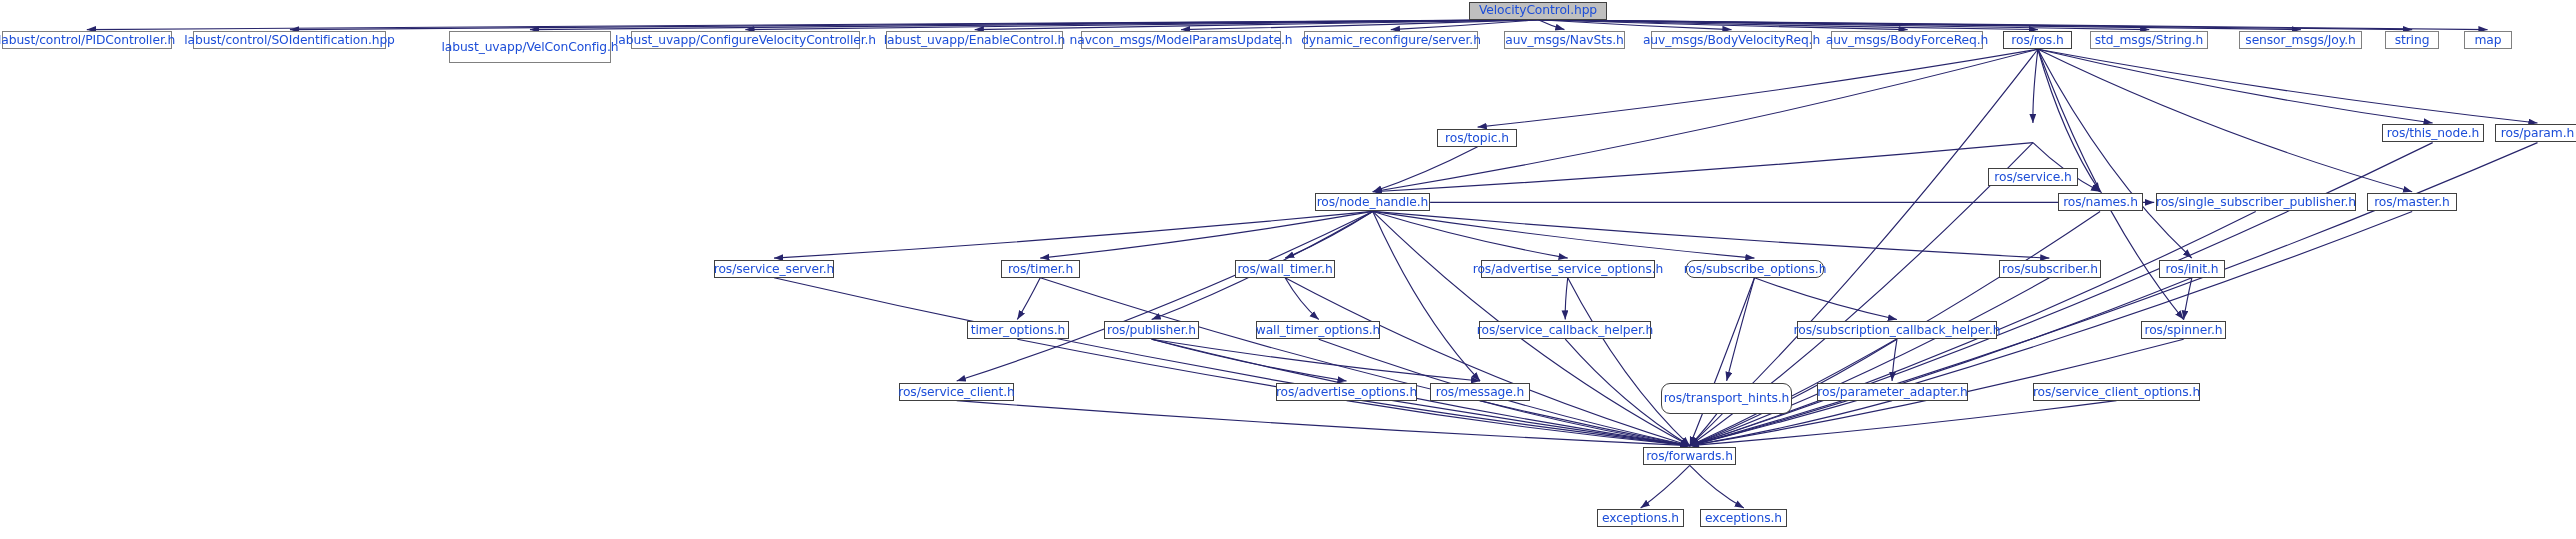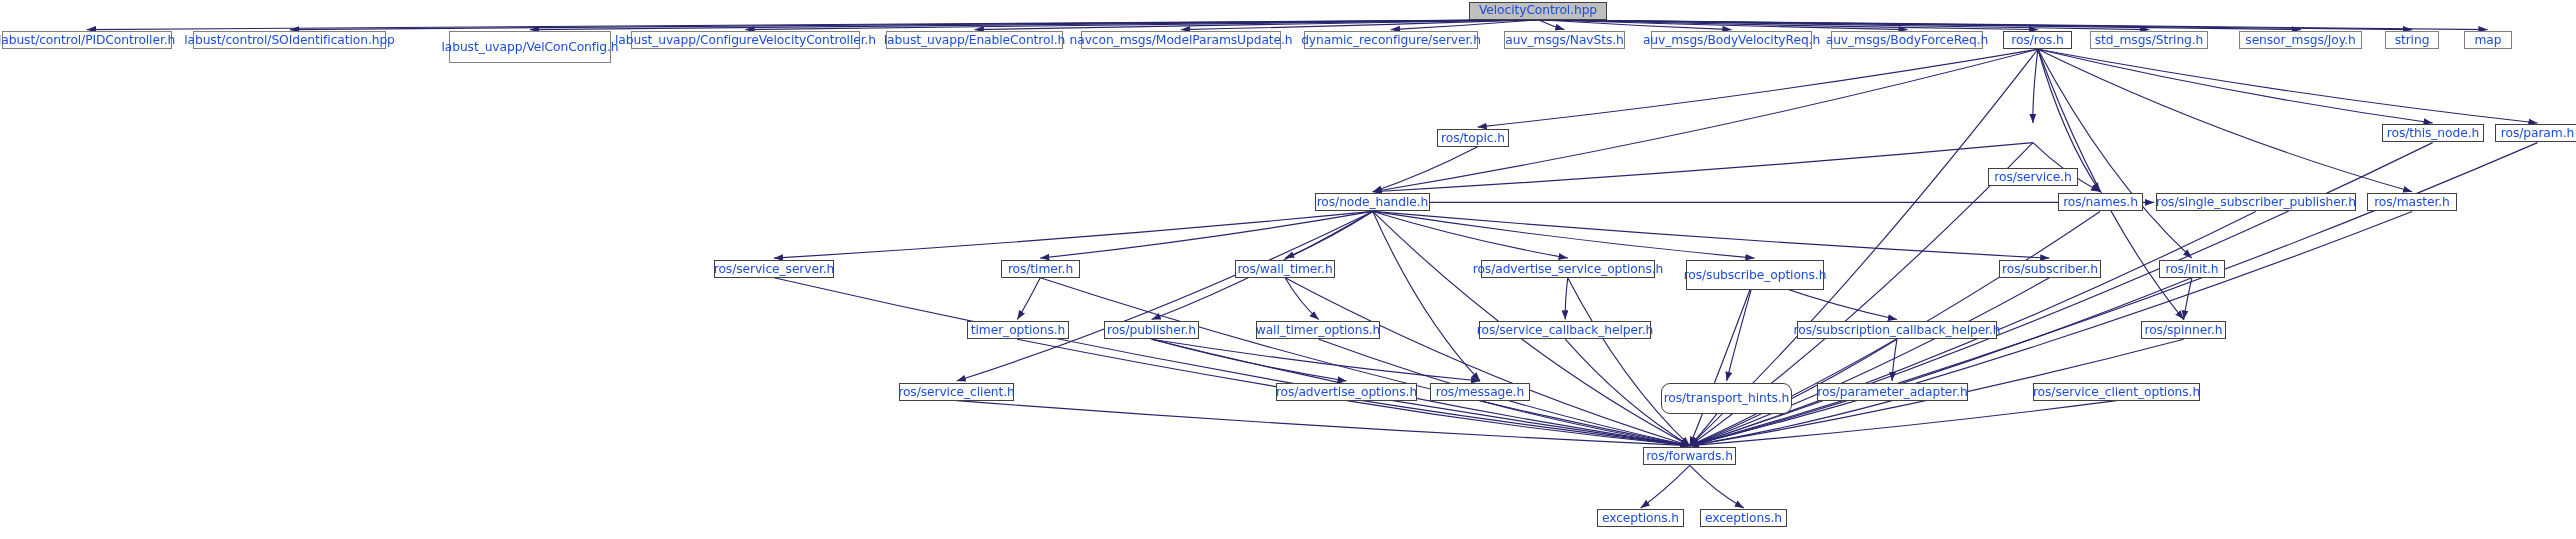--- a/index.html
+++ b/index.html
@@ -166,21 +166,21 @@
       </div>
       <div class="node" style="left: 2239px; top: 31px; width: 123px; height: 18px;">
         <span>sensor_msgs/Joy.h</span>
       </div>
       <div class="node" style="left: 2385px; top: 31px; width: 54px; height: 18px;">
         <span>string</span>
       </div>
       <div class="node" style="left: 2464px; top: 31px; width: 48px; height: 18px;">
         <span>map</span>
       </div>
-      <div class="node strong" style="left: 1437px; top: 129px; width: 72px; height: 18px;">
+      <div class="node strong" style="left: 1437px; top: 129px; width: 80px; height: 18px;">
         <span>ros/topic.h</span>
       </div>
       <div class="node strong" style="left: 1988px; top: 124px; width: 90px; height: 18px; margin-top: 44px;">
         <span>ros/service.h</span>
       </div>
       <div class="node strong" style="left: 2382px; top: 124px; width: 102px; height: 18px;">
         <span>ros/this_node.h</span>
       </div>
       <div class="node strong" style="left: 2495px; top: 124px; width: 85px; height: 18px;">
         <span>ros/param.h</span>
@@ -202,21 +202,21 @@
       </div>
       <div class="node strong" style="left: 1001px; top: 260px; width: 79px; height: 18px;">
         <span>ros/timer.h</span>
       </div>
       <div class="node strong" style="left: 1235px; top: 260px; width: 100px; height: 18px;">
         <span>ros/wall_timer.h</span>
       </div>
       <div class="node strong" style="left: 1481px; top: 260px; width: 174px; height: 18px;">
         <span>ros/advertise_service_options.h</span>
       </div>
-      <div class="node strong" style="left: 1686px; top: 260px; width: 138px; height: 30px;">
+      <div class="node strong" style="left: 1686px; top: 260px; width: 138px; height: 18px; border-radius: 8px;">
         <span>ros/subscribe_options.h</span>
       </div>
       <div class="node strong" style="left: 1999px; top: 260px; width: 102px; height: 18px;">
         <span>ros/subscriber.h</span>
       </div>
       <div class="node strong" style="left: 2159px; top: 260px; width: 66px; height: 18px;">
         <span>ros/init.h</span>
       </div>
       <div class="node strong" style="left: 967px; top: 321px; width: 102px; height: 18px;">
         <span>timer_options.h</span>

